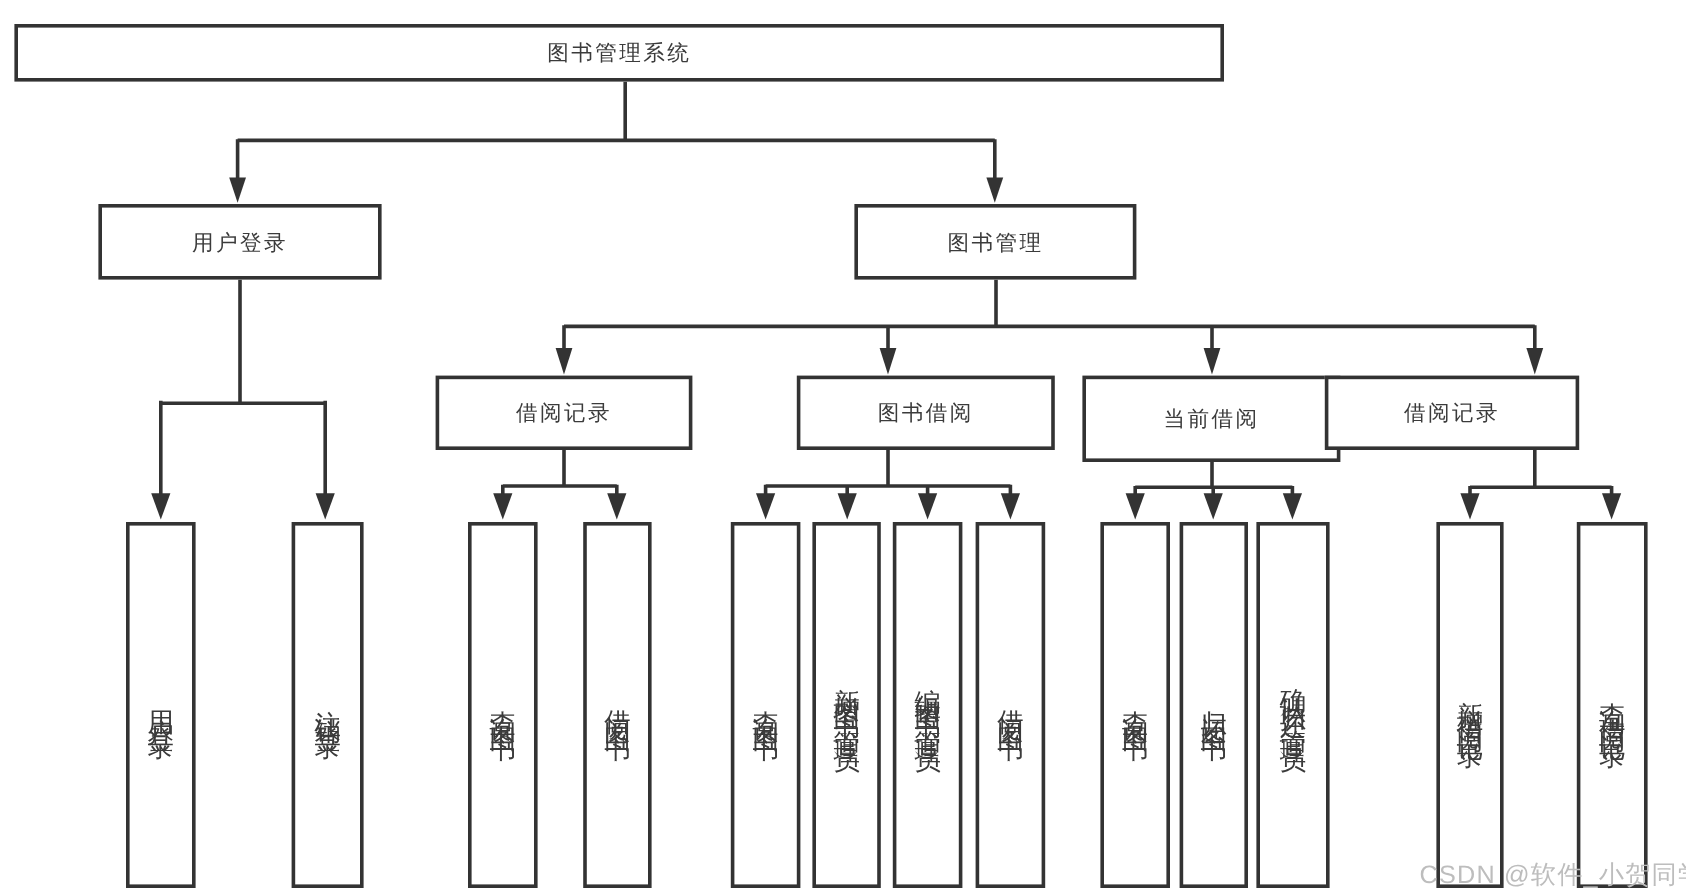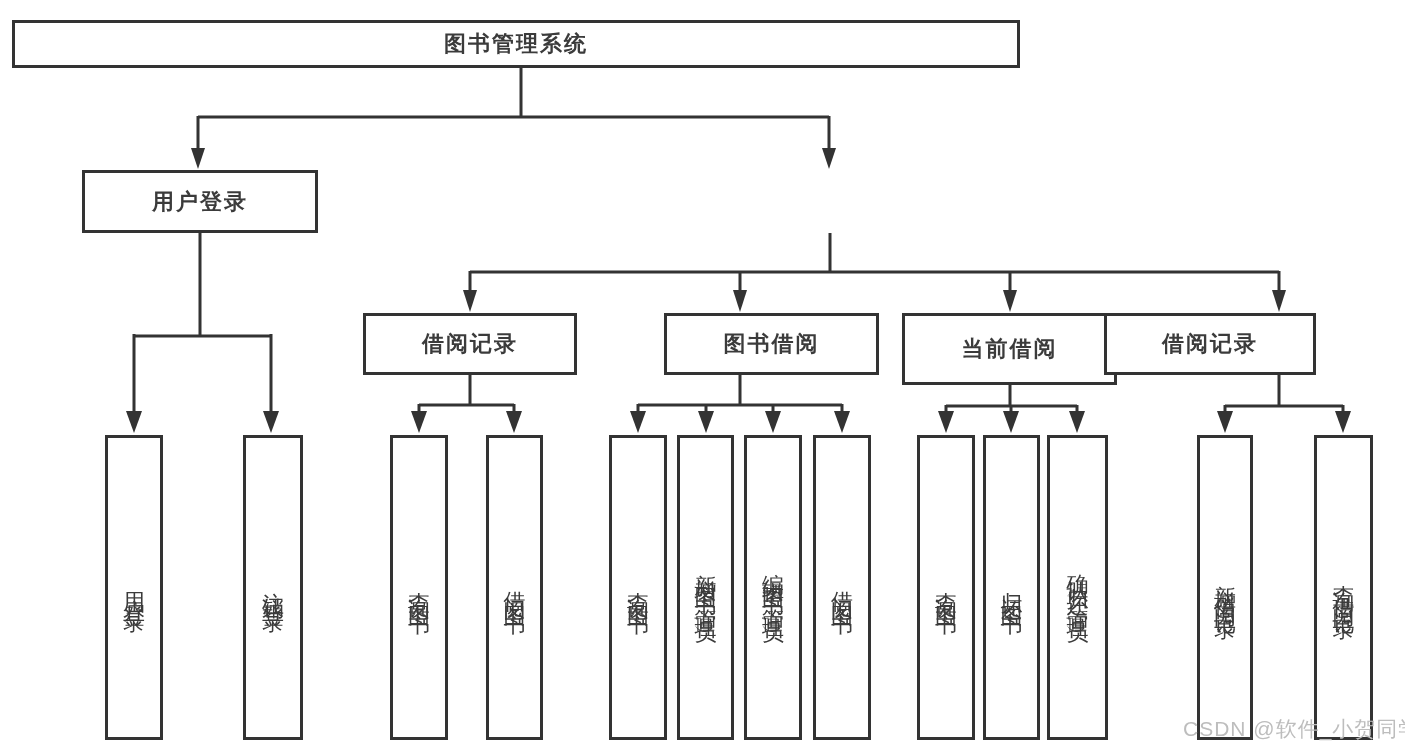--- a/index.html
+++ b/index.html
@@ -29,24 +29,23 @@
     position: absolute;
     box-sizing: border-box;
     border: 3px solid var(--line, #333333);
     background: #ffffff;
     display: flex;
     align-items: center;
     justify-content: center;
     color: var(--text, #3b3b3b);
   }
   .hlabel {
-    font-size: 22px;
+    font-size: 18px;
     letter-spacing: 2px;
     white-space: nowrap;
-    font-weight: bold;
   }
   .vlabel {
     writing-mode: vertical-rl;
     text-orientation: mixed;
     font-size: 22px;
     letter-spacing: 7px;
     line-height: 1;
     white-space: nowrap;
   }
   .watermark {
@@ -101,20 +100,23 @@
     <polygon points="1335,411 1351,411 1343,433"></polygon>
   </svg>
 
   <div class="box" style="left:12px;top:20px;width:1008px;height:48px">
     <span class="hlabel">图书管理系统</span>
   </div>
 
   <div class="box" style="left:82px;top:170px;width:236px;height:63px">
     <span class="hlabel">用户登录</span>
   </div>
+  <div class="box" style="left:712px;top:170px;width:235px;height:63px">
+    <span class="hlabel">图书管理</span>
+  </div>
 
   <div class="box" style="left:363px;top:313px;width:214px;height:62px">
     <span class="hlabel">借阅记录</span>
   </div>
   <div class="box" style="left:664px;top:313px;width:215px;height:62px">
     <span class="hlabel">图书借阅</span>
   </div>
   <div class="box" style="left:902px;top:313px;width:215px;height:72px">
     <span class="hlabel">当前借阅</span>
   </div>

